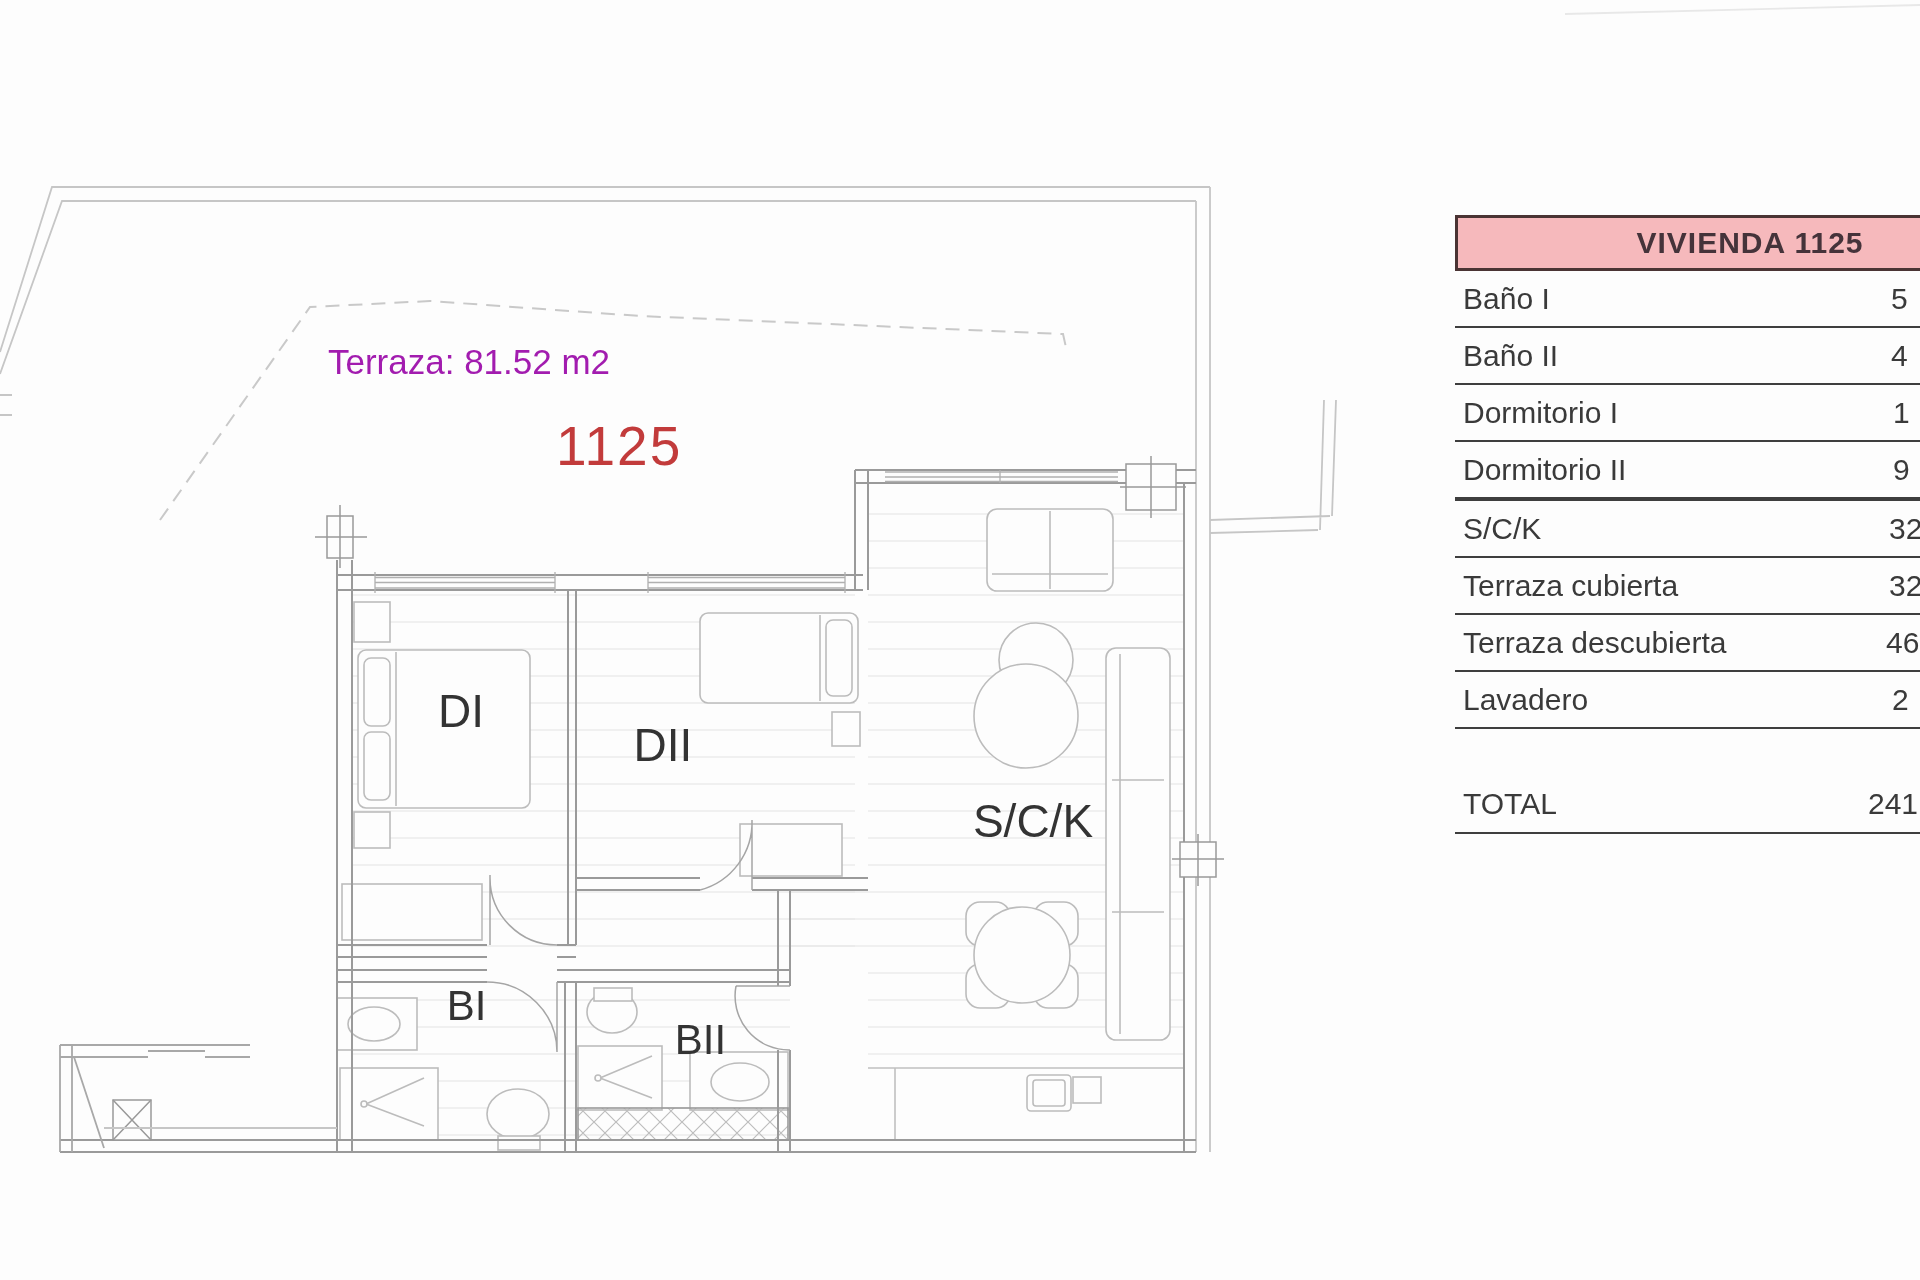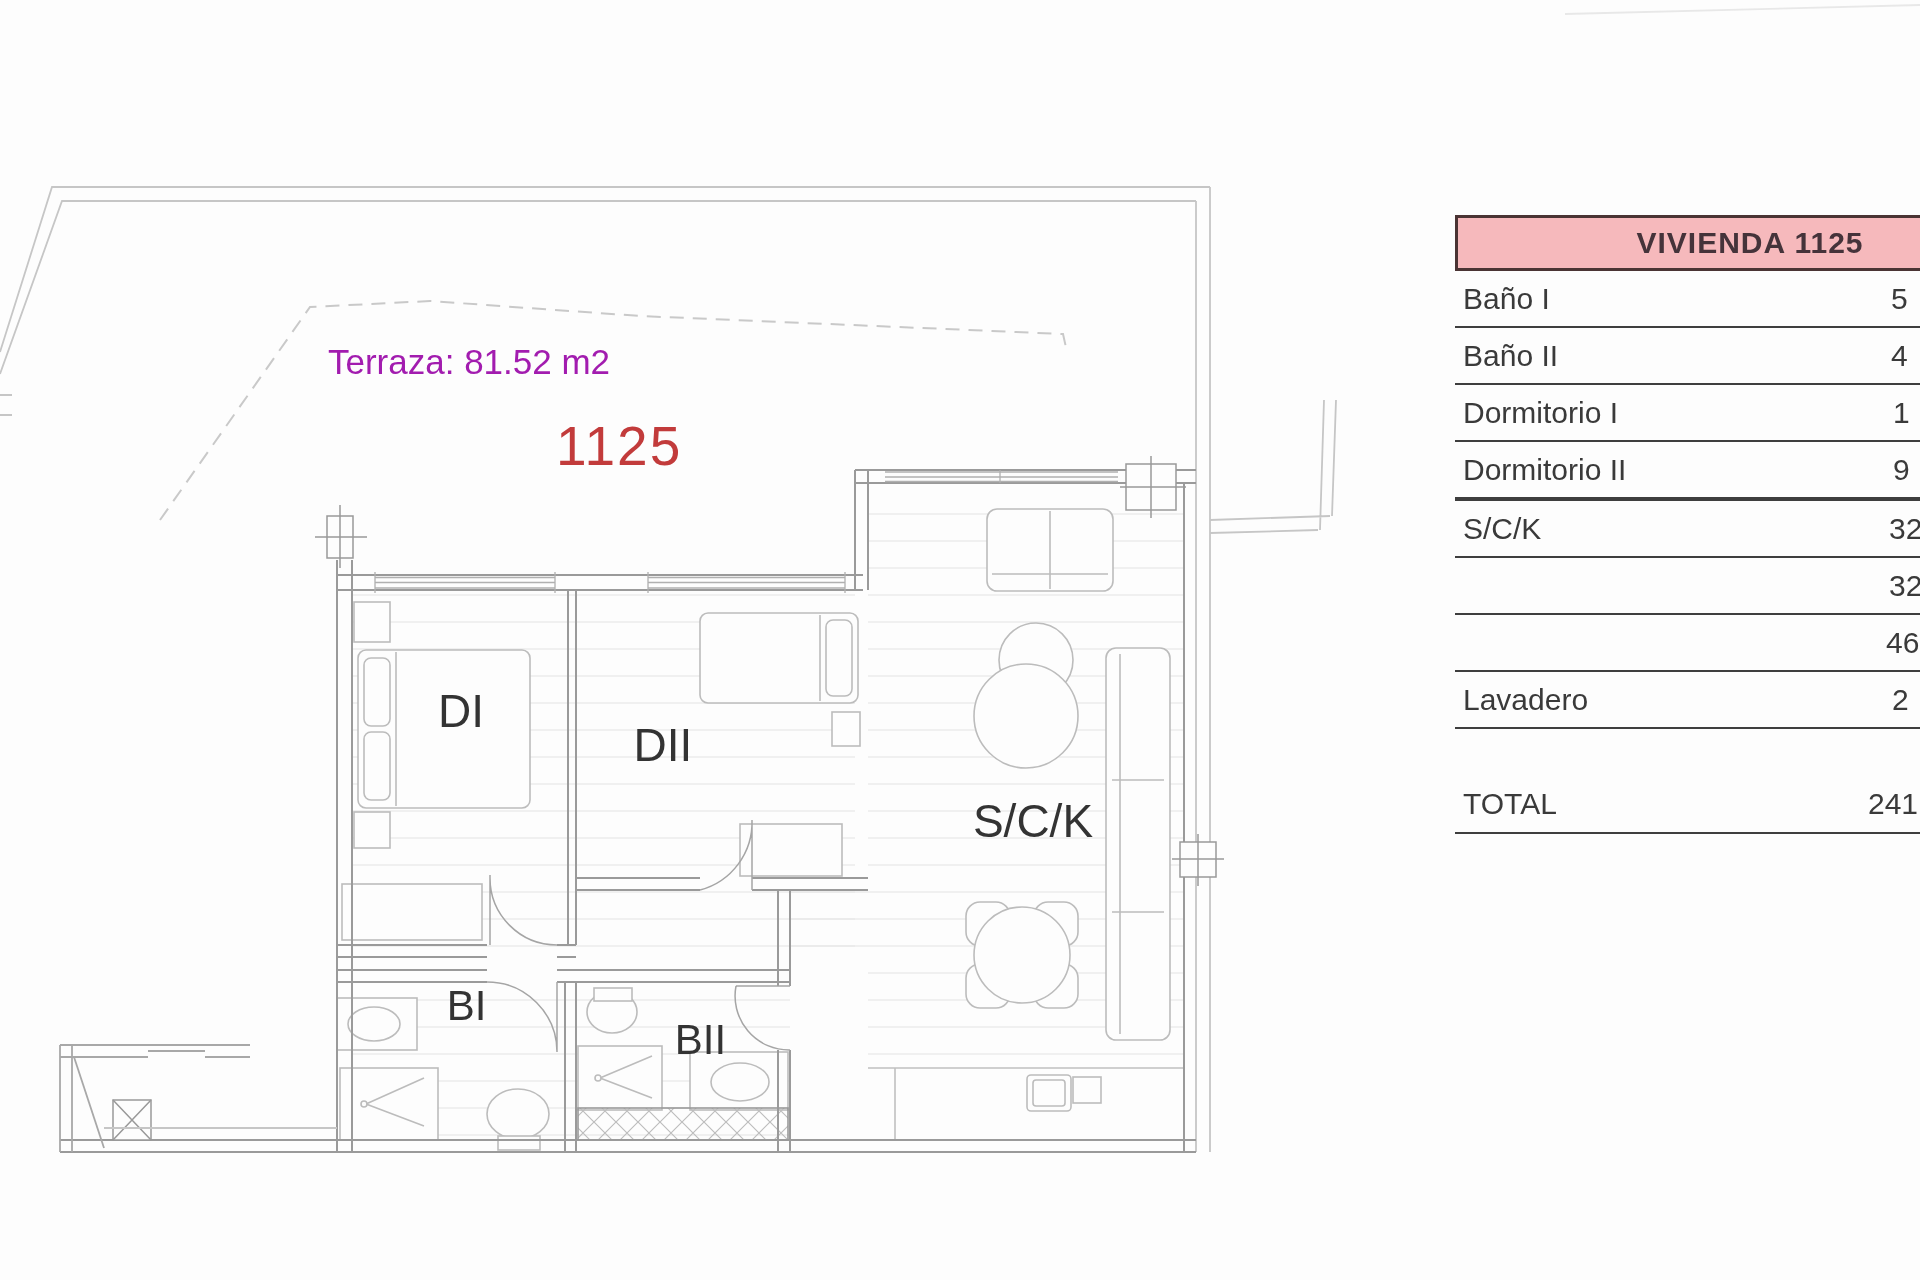--- a/index.html
+++ b/index.html
@@ -188,23 +188,25 @@
   </div>
   <div class="trow thick">
     <span class="tlabel">Dormitorio II</span>
     <span class="tval" style="left:438px">9</span>
   </div>
   <div class="trow">
     <span class="tlabel">S/C/K</span>
     <span class="tval" style="left:434px">32</span>
   </div>
   <div class="trow">
+    <span class="tlabel">Terraza cubierta</span>
     <span class="tval" style="left:434px">32</span>
   </div>
   <div class="trow">
+    <span class="tlabel">Terraza descubierta</span>
     <span class="tval" style="left:431px">46</span>
   </div>
   <div class="trow">
     <span class="tlabel">Lavadero</span>
     <span class="tval" style="left:437px">2</span>
   </div>
 
   <div id="total-row">
     <span class="tlabel">TOTAL</span>
     <span class="tval" style="left:413px">241</span>

